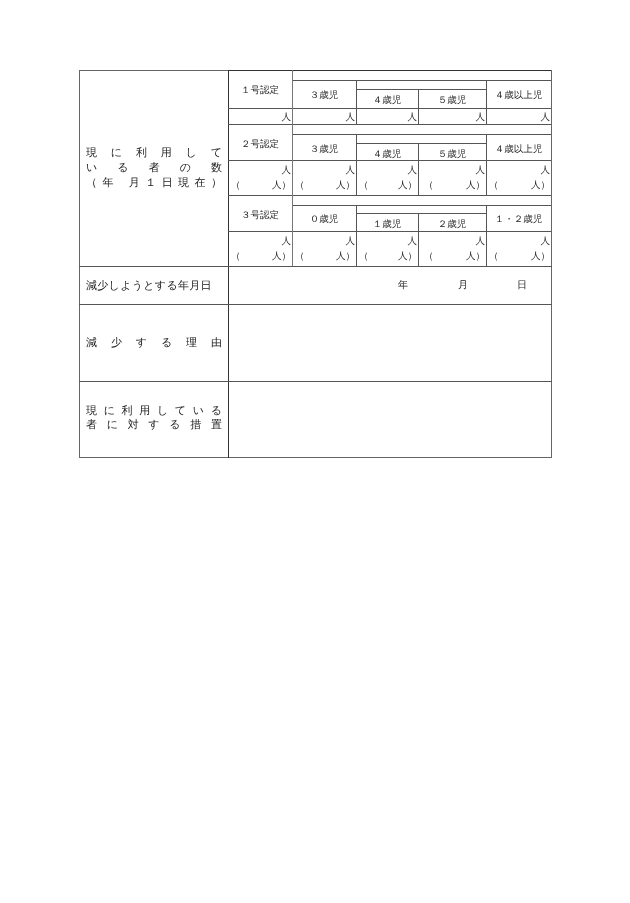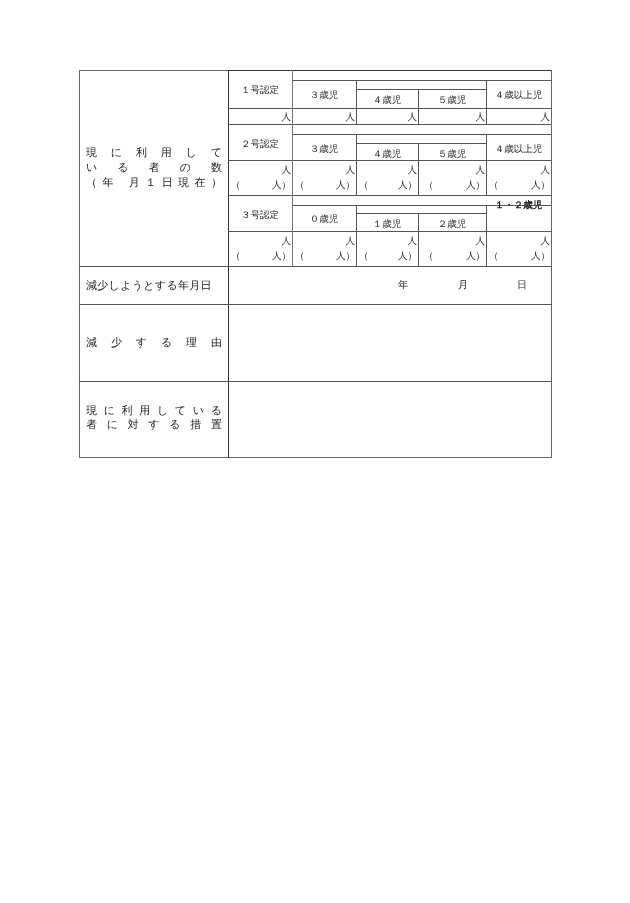--- a/index.html
+++ b/index.html
@@ -130,21 +130,21 @@
     <div class="ln-h" style="left:228px;top:231px;width:323px;"></div>
     <div class="ln-v" style="left:292px;top:195px;height:71px;border-left:1.5px solid #777;"></div>
     <div class="ln-v" style="left:356px;top:205px;height:61px;"></div>
     <div class="ln-v" style="left:418px;top:213px;height:53px;"></div>
     <div class="ln-v" style="left:486px;top:205px;height:61px;"></div>
 
     <div class="txt ctr" style="left:228px;top:209px;width:64px;">３号認定</div>
     <div class="txt ctr" style="left:292px;top:213px;width:64px;">０歳児</div>
     <div class="txt ctr" style="left:356px;top:218px;width:62px;">１歳児</div>
     <div class="txt ctr" style="left:418px;top:218px;width:68px;">２歳児</div>
-    <div class="txt ctr" style="left:486px;top:199px;width:65px;font-weight:bold;">１・２歳児</div>
+    <div class="txt ctr" style="left:486px;top:213px;width:65px;">１・２歳児</div>
 
     <div class="txt rgt field" style="left:228px;top:235px;width:63px;">人</div>
     <div class="txt rgt field" style="left:292px;top:235px;width:63px;">人</div>
     <div class="txt rgt field" style="left:356px;top:235px;width:61px;">人</div>
     <div class="txt rgt field" style="left:418px;top:235px;width:67px;">人</div>
     <div class="txt rgt field" style="left:486px;top:235px;width:64px;">人</div>
 
     <div class="field" style="left:228px;top:250px;width:63px;">
       <span class="txt" style="left:3px;top:0;">（</span>
       <span class="txt" style="right:0;top:0;">人）</span>

